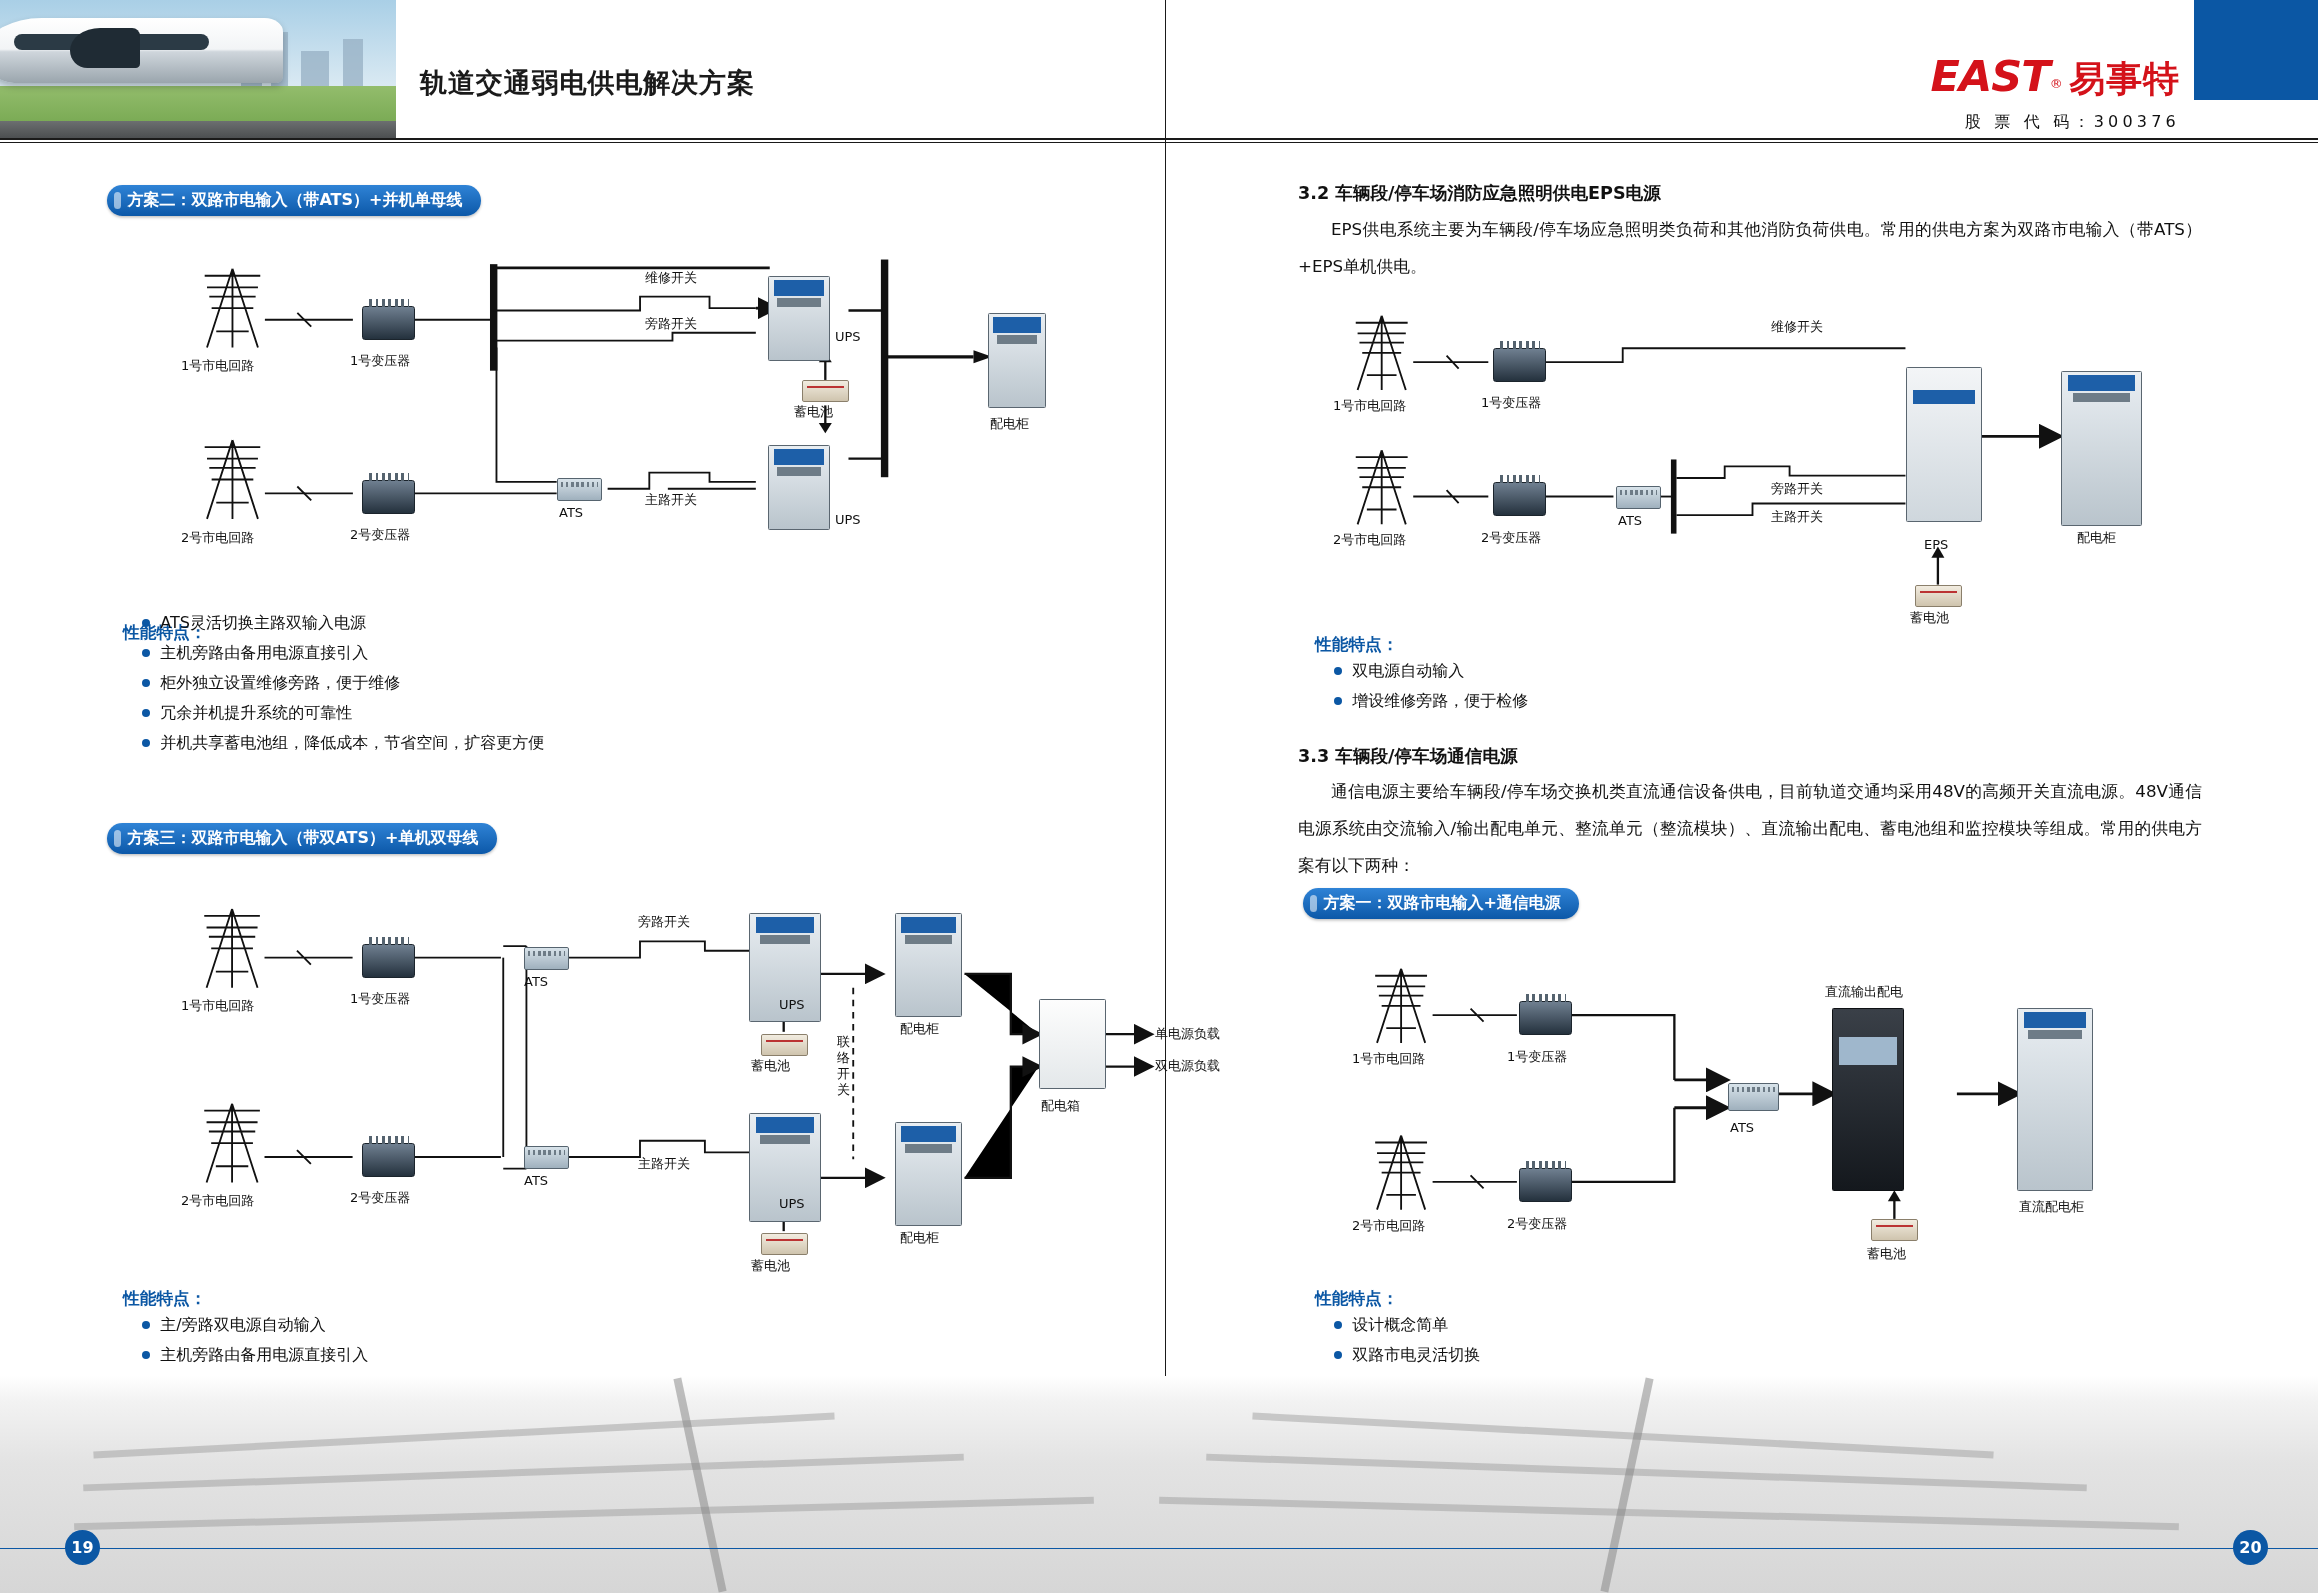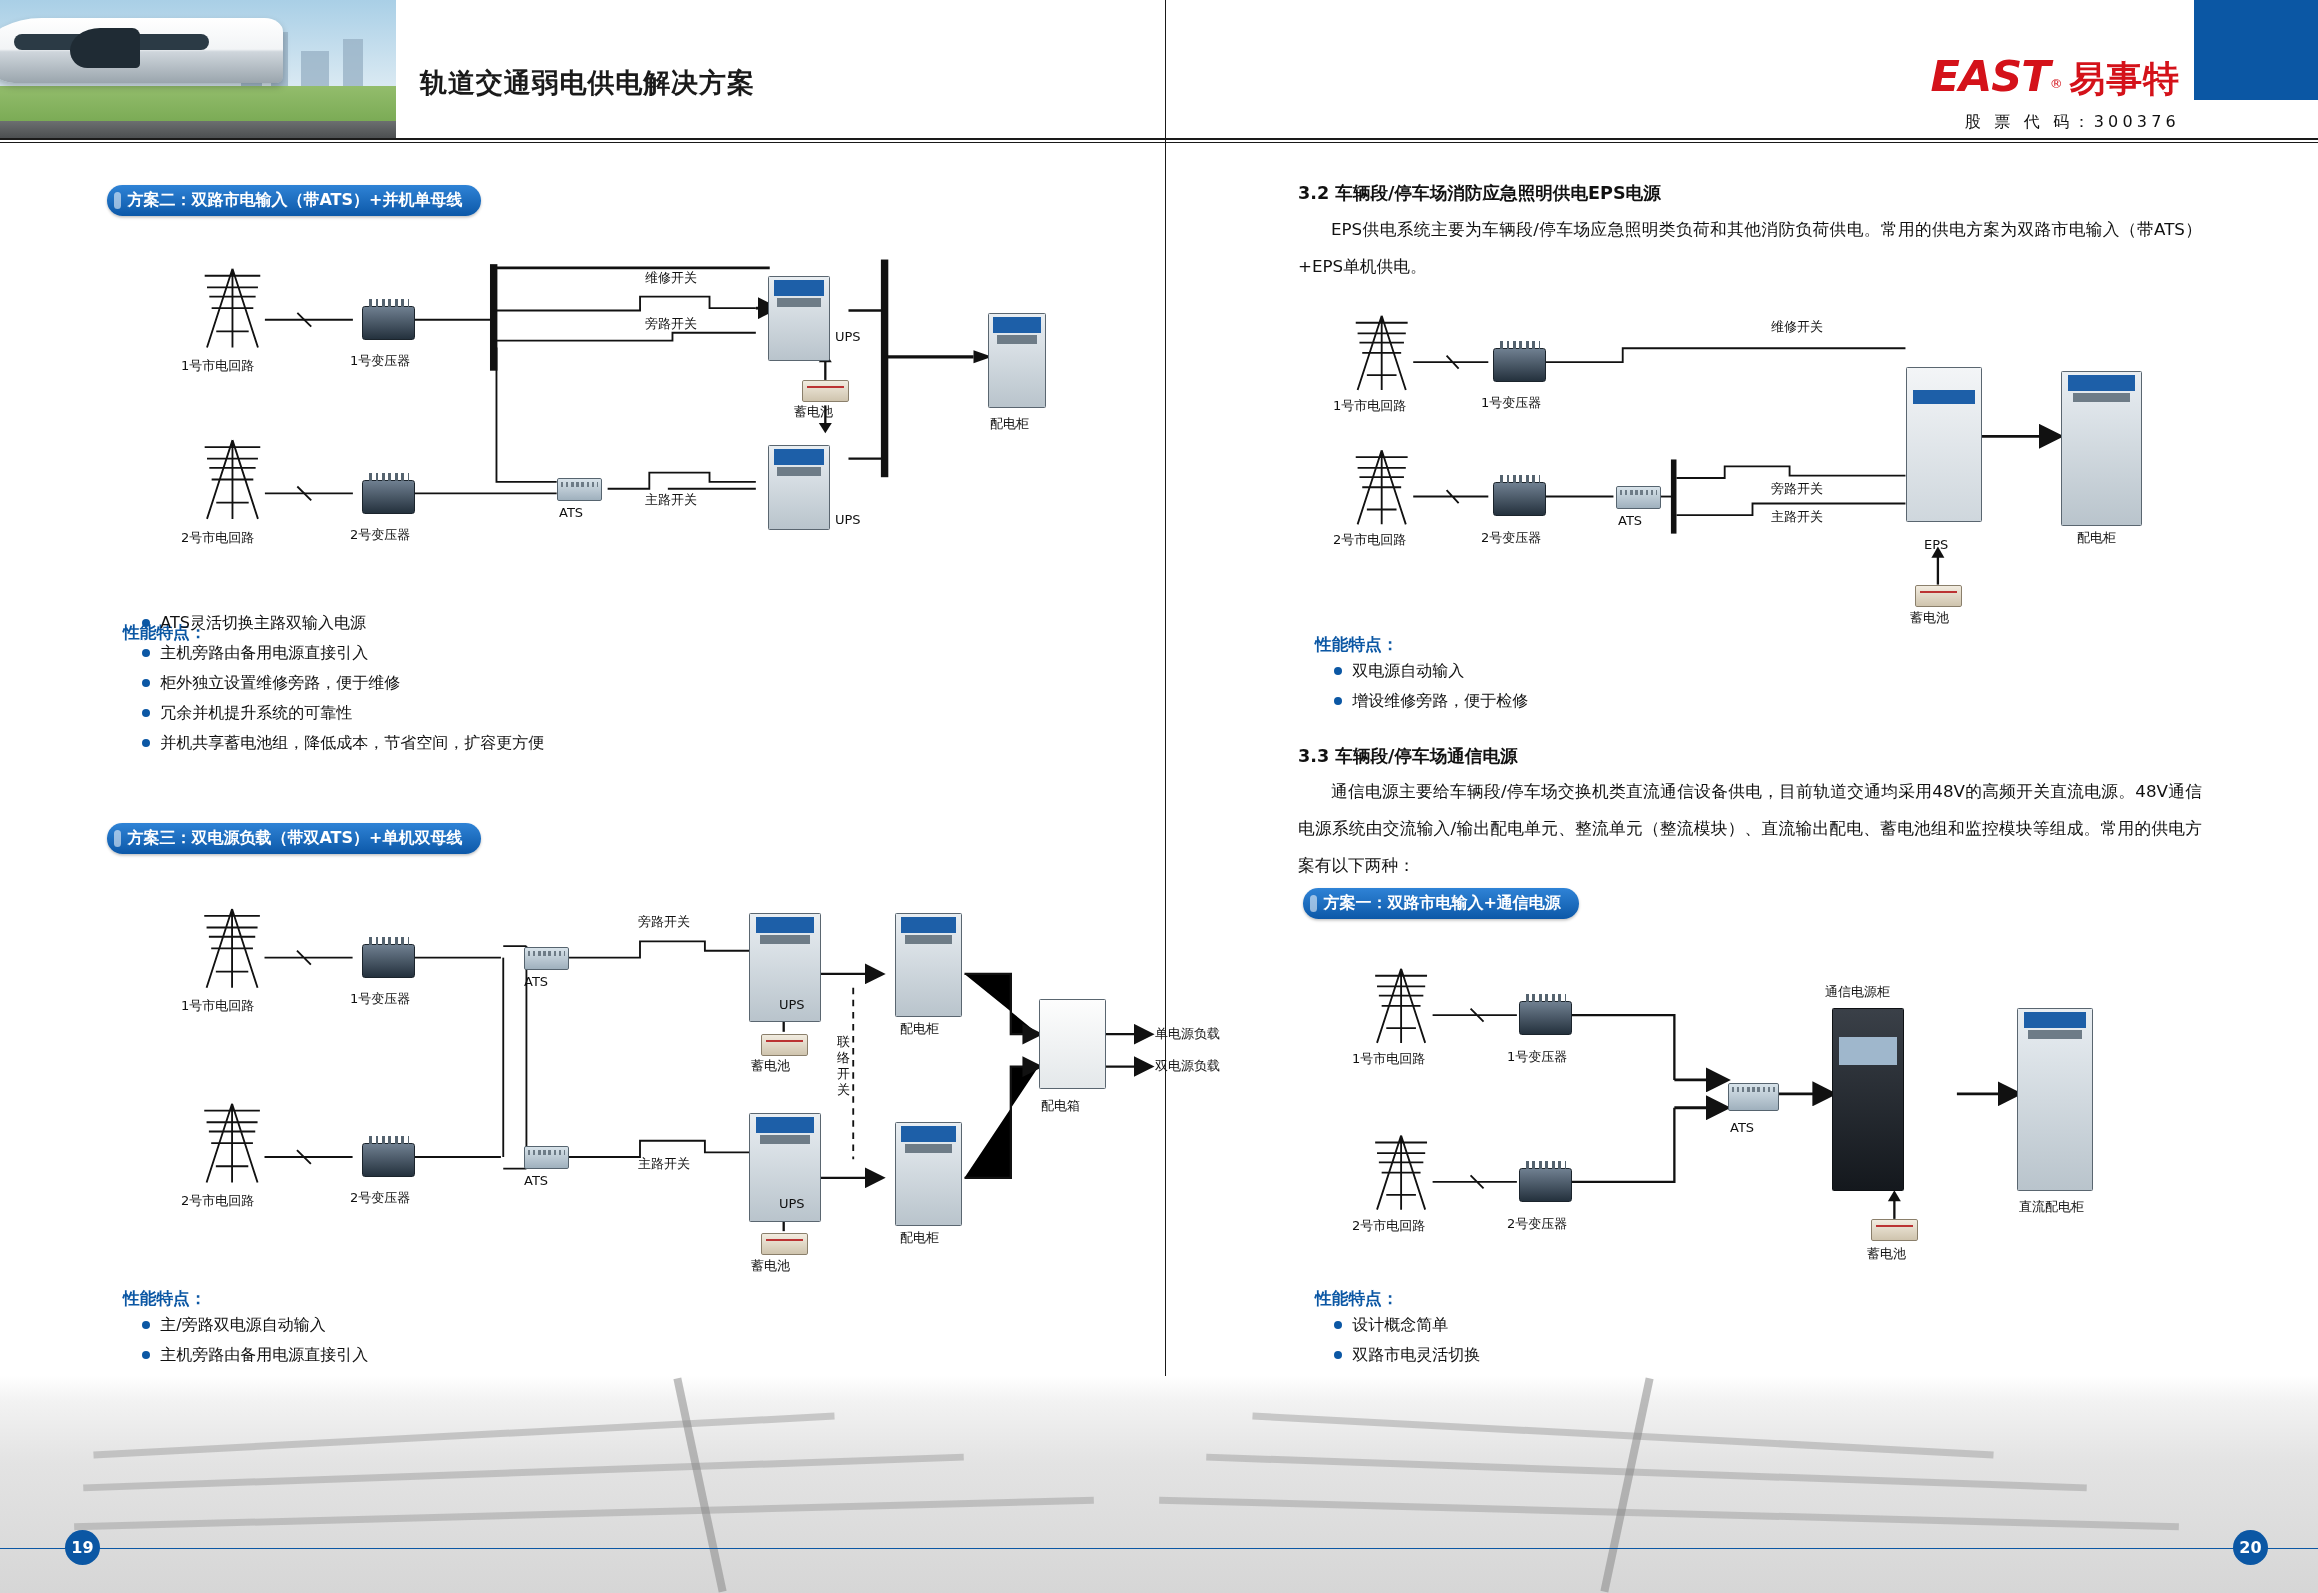--- a/index.html
+++ b/index.html
@@ -212,21 +212,21 @@
 
   <div class="feat-title" style="left:123px;top:621px;">性能特点：</div>
   <ul class="bullets" style="left:139px;top:608px;width:974px;">
     <li>ATS灵活切换主路双输入电源</li>
     <li>主机旁路由备用电源直接引入</li>
     <li>柜外独立设置维修旁路，便于维修</li>
     <li>冗余并机提升系统的可靠性</li>
     <li>并机共享蓄电池组，降低成本，节省空间，扩容更方便</li>
   </ul>
 
-  <div class="ribbon" style="left:107px;top:823px;">方案三：双电源负载（带双ATS）+单机双母线</div>
+  <div class="ribbon" style="left:107px;top:823px;">方案三：双路市电输入（带双ATS）+单机双母线</div>
 
   <div class="dg" style="left:93px;top:881px;width:1043px;height:399px;">
     <svg class="wires" width="1043" height="399" viewBox="0 0 2250 860">
       <g stroke="#111" stroke-width="4" fill="none">
         <path d="M300 60 L300 230 M245 100 L355 100 M255 145 L345 145 M265 195 L335 195 M300 60 L245 230 M300 60 L355 230 M240 75 L360 75 M250 120 L350 120"></path>
         <path d="M300 480 L300 650 M245 520 L355 520 M255 565 L345 565 M265 615 L335 615 M300 480 L245 650 M300 480 L355 650 M240 495 L360 495 M250 540 L350 540"></path>
       </g>
       <path d="M370 165 L560 165 M440 150 L470 180" stroke="#111" stroke-width="4" fill="none"></path>
       <path d="M690 165 L880 165" stroke="#111" stroke-width="4" fill="none"></path>
       <path d="M370 595 L560 595 M440 580 L470 610" stroke="#111" stroke-width="4" fill="none"></path>
@@ -397,21 +397,21 @@
         <div class="top" style="top:28px;height:28px;background:#9fb7cc;"></div>
       </div>
     <div class="cab" style="left:709px;top:67px;width:74px;height:181px;">
         <div class="top"></div>
         <div class="scr"></div>
       </div>
     <div class="bat" style="left:563px;top:278px;"></div>
 
     <div class="lbl" style="left:44px;top:109px;">1号市电回路</div>
     <div class="lbl" style="left:199px;top:107px;">1号变压器</div>
-    <div class="lbl" style="left:517px;top:42px;">通信电源柜</div>
+    <div class="lbl" style="left:517px;top:42px;">直流输出配电</div>
     <div class="lbl" style="left:44px;top:276px;">2号市电回路</div>
     <div class="lbl" style="left:199px;top:274px;">2号变压器</div>
     <div class="lbl" style="left:422px;top:179px;">ATS</div>
     <div class="lbl" style="left:559px;top:304px;">蓄电池</div>
     <div class="lbl" style="left:703px;top:257px;margin-left:8px;">直流配电柜</div>
   </div>
 
   <div class="feat-title" style="left:1315px;top:1287px;">性能特点：</div>
   <ul class="bullets" style="left:1331px;top:1310px;width:858px;">
     <li>设计概念简单</li>

